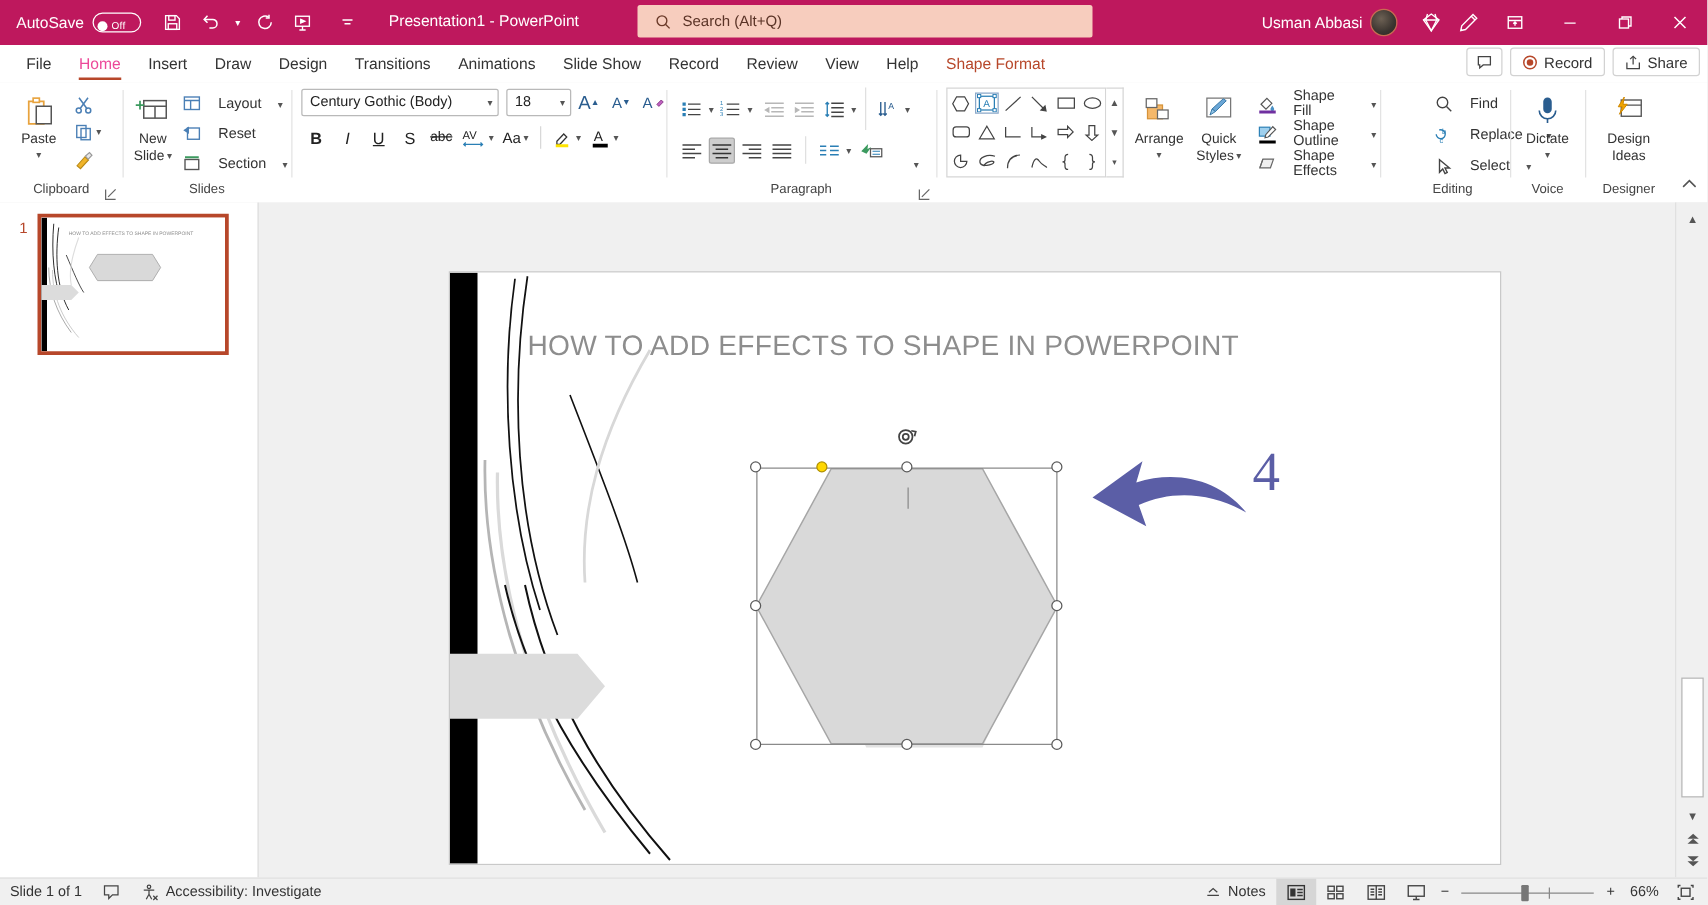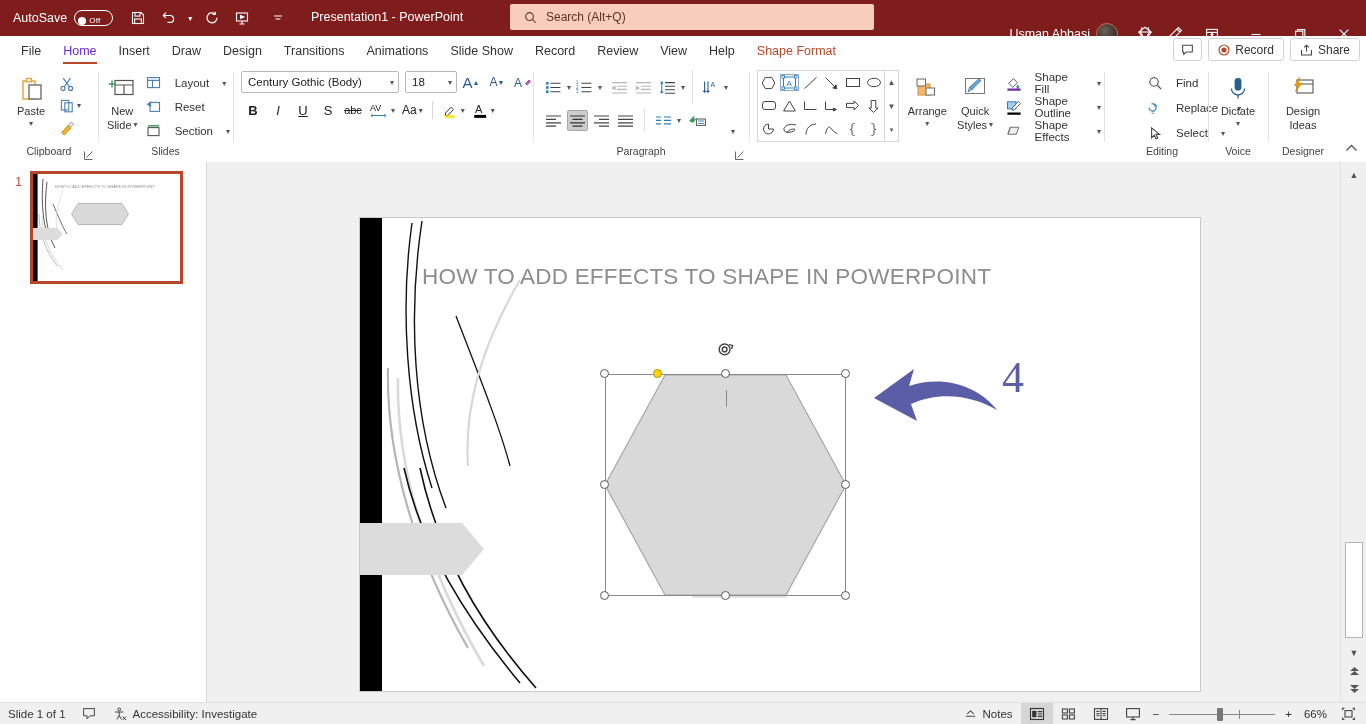--- a/index.html
+++ b/index.html
@@ -8,21 +8,21 @@
     font-family: "Liberation Sans", sans-serif;
     overflow: hidden;
     background: #f0f0f0;
     -webkit-font-smoothing: antialiased;
   }
   .app { position: relative; width: 1366px; height: 724px; }
 
   
   .titlebar {
     position: absolute; top: 0; left: 0; width: 1366px; height: 36px;
-    background: #7f1d1d; display: flex; align-items: center;
+    background: #be185d; display: flex; align-items: center;
     color: #fff; font-size: 12px;
   }
   .tb-autosave { display:flex; align-items:center; gap:7px; margin-left: 13px; }
   .tb-autosave-label { font-size: 12.5px; color:#fff; }
   .toggle {
     width: 39px; height: 16px; border:1.2px solid #fff; border-radius: 9px;
     display:flex; align-items:flex-end; gap:3px; padding-left:3px;
     font-size:8px; letter-spacing:.2px;
   }
   .toggle .knob { width:8px;height:8px;border-radius:50%;background:#fff; flex:0 0 auto;}
@@ -30,40 +30,40 @@
     width: 30px; height: 28px; display:flex;align-items:center;justify-content:center;
     color:#fff;
   }
   .tb-ico svg { display:block; }
   .tb-titletext { position:absolute; left:311px; top:10px; font-size:12.5px; white-space:nowrap; }
   .search-box {
     position:absolute; left:510px; top:4px; width:364px; height:26px;
     background: #f7cdbe; border-radius: 2px; display:flex; align-items:center;
     gap:8px; padding-left:12px; color:#5a3326; font-size:12px;
   }
-  .tb-right { position:absolute; right:0; top:16px; height:36px; display:flex; align-items:center; }
+  .tb-right { position:absolute; right:0; top:0; height:36px; display:flex; align-items:center; }
   .tb-user { font-size:12.5px; margin-right:6px; white-space:nowrap;}
   .avatar {
     width:22px;height:22px;border-radius:50%;
     background: radial-gradient(circle at 40% 35%, #6d6154 0%, #3b3530 60%, #2a2622 100%);
     border:1px solid #c96c52; margin-right: 12px;
   }
   .win-btn { width:44px;height:36px;display:flex;align-items:center;justify-content:center;}
 
   
   .tabsbar {
     position:absolute; top:36px; left:0; width:1366px; height:30px;
     background:#fff; display:flex; align-items:flex-end;
   }
   .tab {
     position:relative; height:30px; padding:0 11px; font-size:12.5px; color:#333;
     display:flex;align-items:center; white-space:nowrap;
   }
   .tab:first-child { margin-left: 10px; }
-  .tab.active { color:#6d28d9; font-weight:400; }
+  .tab.active { color:#ec4899; font-weight:400; }
   .tab.active::after {
     content:""; position:absolute; left:11px; right:11px; bottom:2px; height:2.5px;
     background:#b7472a;
   }
   .tab.context { color:#b7472a; }
   .tabs-right { position:absolute; right:6px; top:2px; display:flex; align-items:center; gap:6px;}
   .pill {
     height:23px; border:1px solid #d2d2d2; border-radius:3px; background:#fff;
     display:flex;align-items:center;gap:5px;padding:0 9px;font-size:12px;color:#333;
   }

